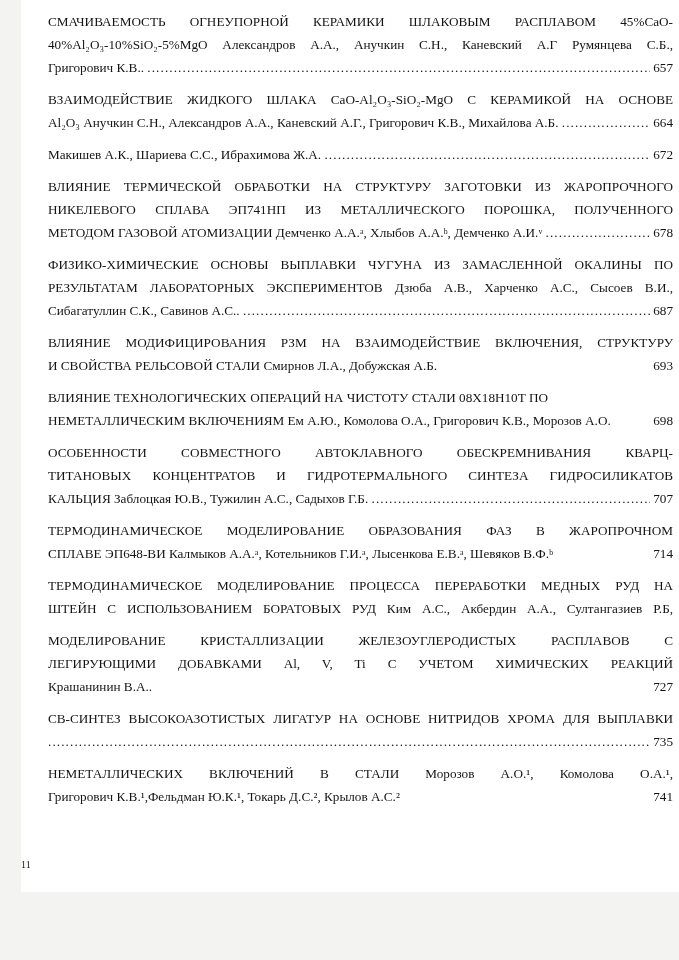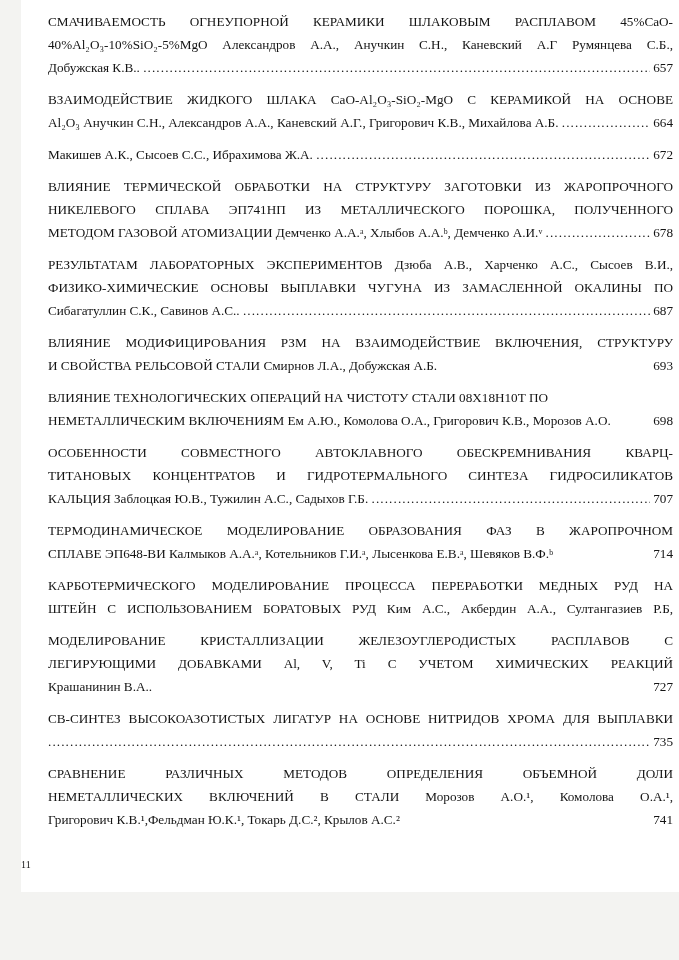--- a/index.html
+++ b/index.html
@@ -67,61 +67,61 @@
 <body>
 
 <main class="page">
   <section class="entries">
   <article class="entry">
     <div class="lines">
           <div class="line">СМАЧИВАЕМОСТЬ ОГНЕУПОРНОЙ КЕРАМИКИ ШЛАКОВЫМ РАСПЛАВОМ 45%CaO-</div>
           <div class="line">40%Al₂O₃-10%SiO₂-5%MgO Александров А.А., Анучкин С.Н., Каневский А.Г  Румянцева С.Б.,</div>
         </div>
     <div class="lastline">
-      <span class="last-text">Добужская К.В.. </span>
+      <span class="last-text">Григорович К.В.. </span>
       <span class="leader dots"></span>
       <span class="page-num">657</span>
     </div>
   </article>
 
   <article class="entry">
     <div class="lines">
           <div class="line">ВЗАИМОДЕЙСТВИЕ ЖИДКОГО ШЛАКА CaO-Al₂O₃-SiO₂-MgO С КЕРАМИКОЙ НА ОСНОВЕ</div>
         </div>
     <div class="lastline">
       <span class="last-text">Al₂O₃ Анучкин С.Н., Александров А.А., Каневский А.Г., Григорович К.В., Михайлова А.Б. </span>
       <span class="leader dots"></span>
       <span class="page-num">664</span>
     </div>
   </article>
 
   <article class="entry">
     <div class="lastline">
-      <span class="last-text">Макишев А.К., Сысоев С.С., Ибрахимова Ж.А. </span>
+      <span class="last-text">Макишев А.К., Шариева С.С., Ибрахимова Ж.А. </span>
       <span class="leader dots"></span>
       <span class="page-num">672</span>
     </div>
   </article>
 
   <article class="entry">
     <div class="lines">
           <div class="line">ВЛИЯНИЕ ТЕРМИЧЕСКОЙ ОБРАБОТКИ НА СТРУКТУРУ ЗАГОТОВКИ ИЗ ЖАРОПРОЧНОГО</div>
           <div class="line">НИКЕЛЕВОГО СПЛАВА ЭП741НП ИЗ МЕТАЛЛИЧЕСКОГО ПОРОШКА, ПОЛУЧЕННОГО</div>
         </div>
     <div class="lastline">
       <span class="last-text">МЕТОДОМ ГАЗОВОЙ АТОМИЗАЦИИ Демченко А.А.ᵃ, Хлыбов А.А.ᵇ, Демченко А.И.ᵛ </span>
       <span class="leader dots"></span>
       <span class="page-num">678</span>
     </div>
   </article>
 
   <article class="entry">
     <div class="lines">
+          <div class="line">ФИЗИКО-ХИМИЧЕСКИЕ ОСНОВЫ ВЫПЛАВКИ ЧУГУНА ИЗ ЗАМАСЛЕННОЙ ОКАЛИНЫ ПО</div>
           <div class="line">РЕЗУЛЬТАТАМ ЛАБОРАТОРНЫХ ЭКСПЕРИМЕНТОВ Дзюба А.В., Харченко А.С., Сысоев В.И.,</div>
-          <div class="line">ФИЗИКО-ХИМИЧЕСКИЕ ОСНОВЫ ВЫПЛАВКИ ЧУГУНА ИЗ ЗАМАСЛЕННОЙ ОКАЛИНЫ ПО</div>
         </div>
     <div class="lastline">
       <span class="last-text">Сибагатуллин С.К., Савинов А.С.. </span>
       <span class="leader dots"></span>
       <span class="page-num">687</span>
     </div>
   </article>
 
   <article class="entry">
     <div class="lines">
@@ -163,21 +163,21 @@
         </div>
     <div class="lastline">
       <span class="last-text">СПЛАВЕ ЭП648-ВИ Калмыков А.А.ᵃ, Котельников Г.И.ᵃ, Лысенкова Е.В.ᵃ, Шевяков В.Ф.ᵇ</span>
       <span class="leader gap"></span>
       <span class="page-num">714</span>
     </div>
   </article>
 
   <article class="entry">
     <div class="lines">
-          <div class="line">КАРБОТЕРМИЧЕСКОГО МОДЕЛИРОВАНИЕ ПРОЦЕССА ПЕРЕРАБОТКИ МЕДНЫХ РУД НА</div>
+          <div class="line">ТЕРМОДИНАМИЧЕСКОЕ МОДЕЛИРОВАНИЕ ПРОЦЕССА ПЕРЕРАБОТКИ МЕДНЫХ РУД НА</div>
           <div class="line">ШТЕЙН С ИСПОЛЬЗОВАНИЕМ БОРАТОВЫХ РУД Ким А.С., Акбердин А.А.,  Султангазиев Р.Б,</div>
         </div>
   </article>
 
   <article class="entry">
     <div class="lines">
           <div class="line">МОДЕЛИРОВАНИЕ КРИСТАЛЛИЗАЦИИ ЖЕЛЕЗОУГЛЕРОДИСТЫХ РАСПЛАВОВ С</div>
           <div class="line">ЛЕГИРУЮЩИМИ ДОБАВКАМИ Al, V, Ti С УЧЕТОМ ХИМИЧЕСКИХ РЕАКЦИЙ</div>
         </div>
     <div class="lastline">
@@ -192,21 +192,20 @@
           <div class="line">СВ-СИНТЕЗ ВЫСОКОАЗОТИСТЫХ ЛИГАТУР НА ОСНОВЕ НИТРИДОВ ХРОМА ДЛЯ ВЫПЛАВКИ</div>
         </div>
     <div class="lastline">
       <span class="leader dots"></span>
       <span class="page-num">735</span>
     </div>
   </article>
 
   <article class="entry">
     <div class="lines">
-          <div class="line">СРАВНЕНИЕ РАЗЛИЧНЫХ МЕТОДОВ ОПРЕДЕЛЕНИЯ ОБЪЕМНОЙ ДОЛИ</div>
           <div class="line">НЕМЕТАЛЛИЧЕСКИХ ВКЛЮЧЕНИЙ В СТАЛИ Морозов А.О.¹, Комолова О.А.¹,</div>
         </div>
     <div class="lastline">
       <span class="last-text">Григорович К.В.¹,Фельдман Ю.К.¹, Токарь Д.С.², Крылов А.С.²</span>
       <span class="leader gap"></span>
       <span class="page-num">741</span>
     </div>
   </article>
 </section>
   <footer class="footer">

